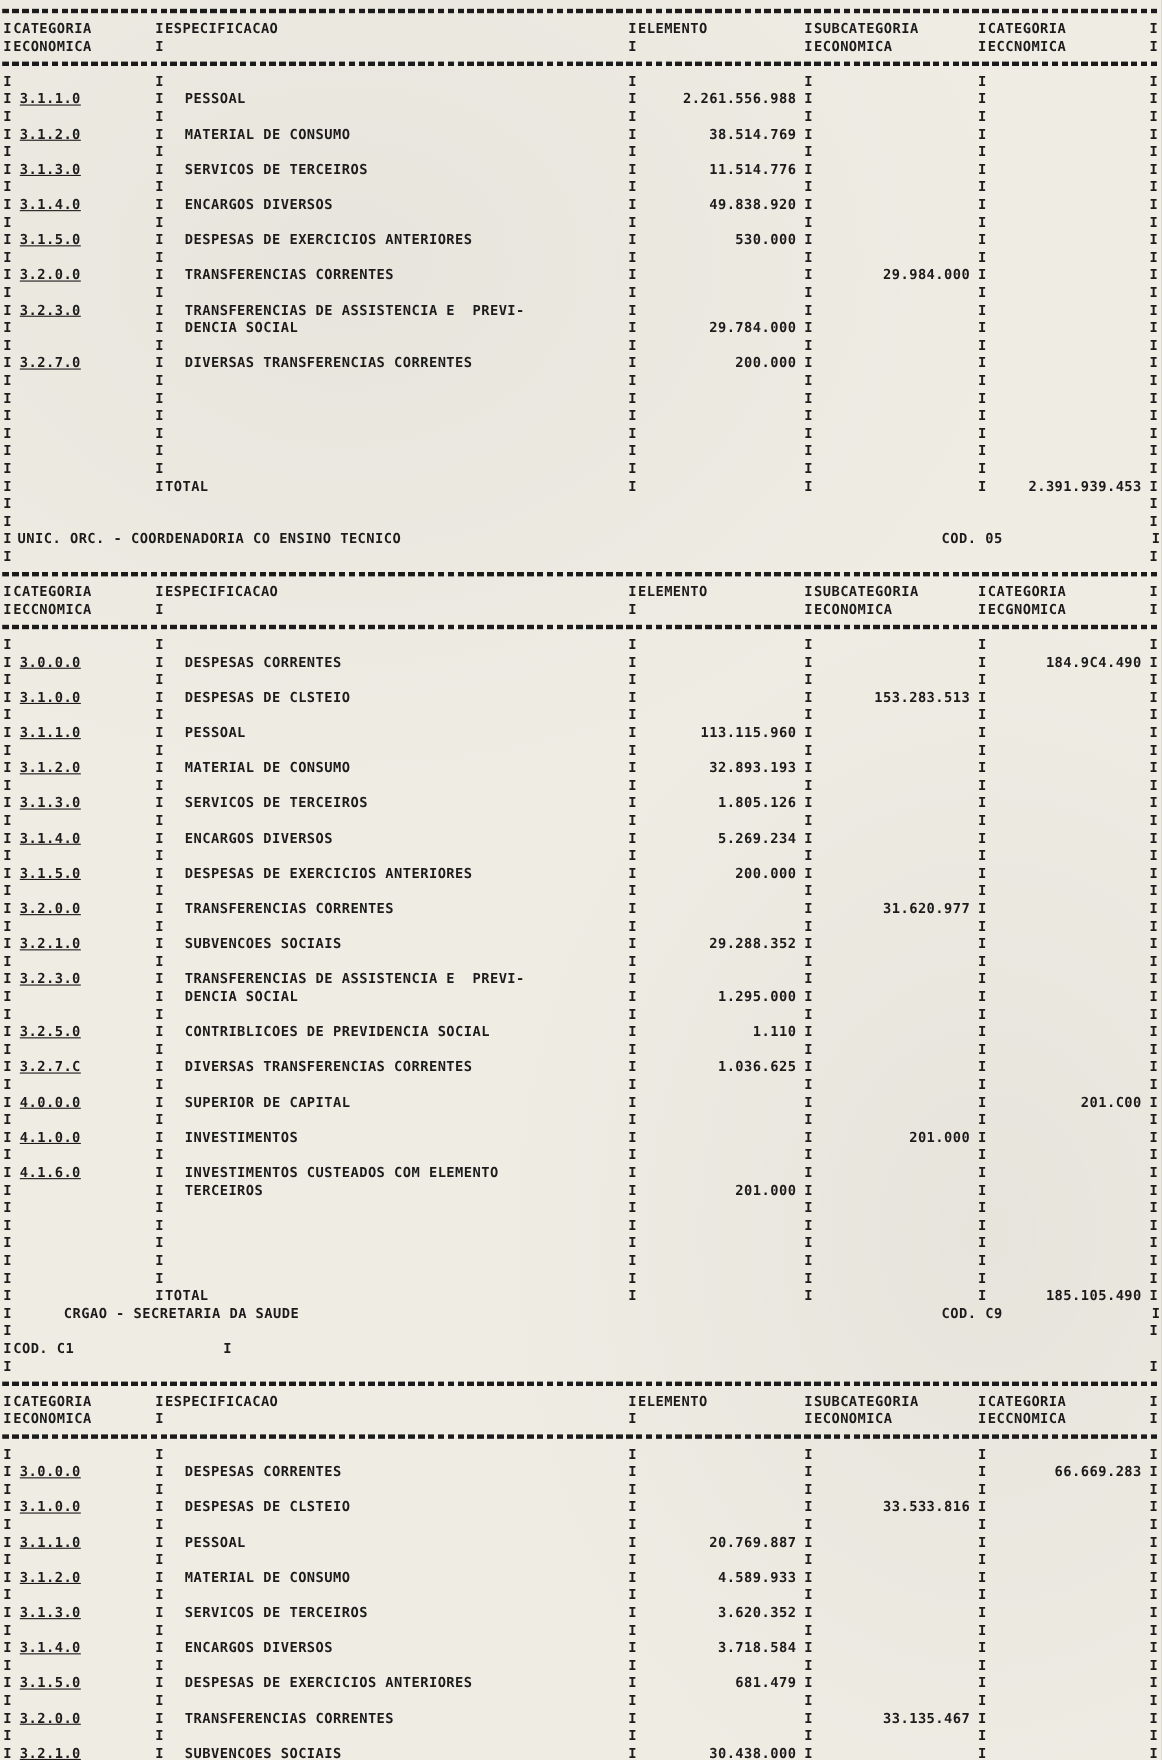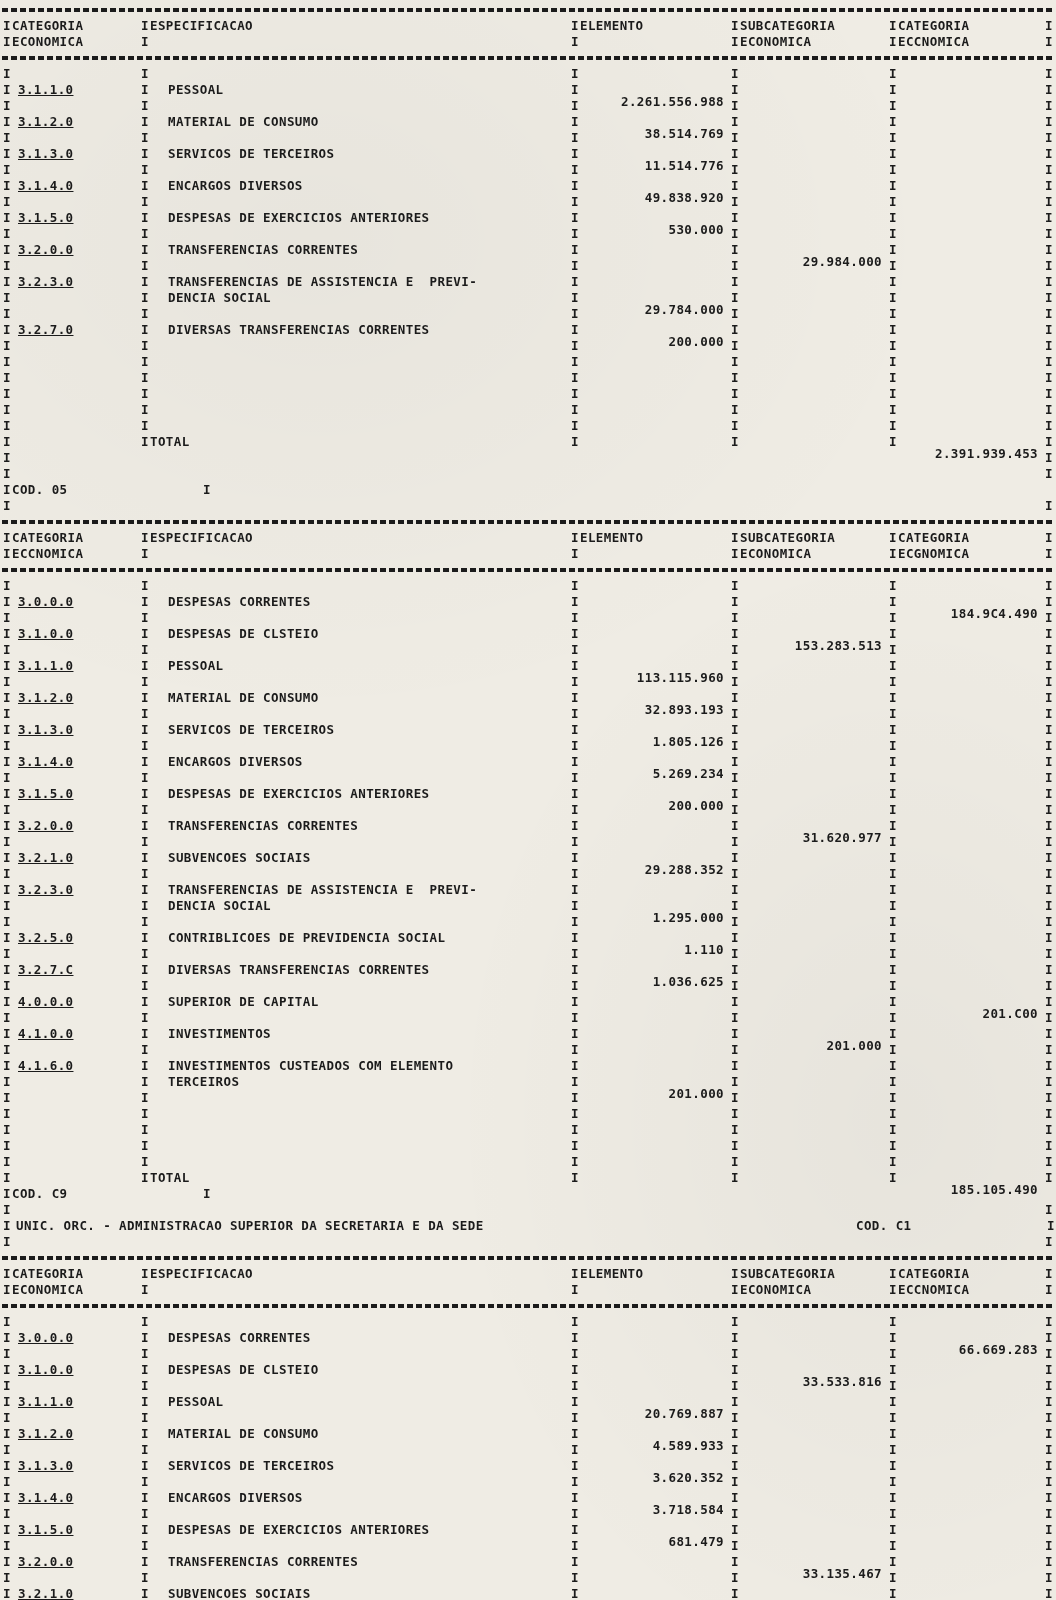--- a/index.html
+++ b/index.html
@@ -24,21 +24,21 @@
   .line{
     display:grid;
     grid-template-columns:10px 128px 10px 420px 10px 150px 10px 148px 10px 146px 10px;
     height:16px;
     white-space:pre;
   }
   .sep{ text-align:center; }
   .cell{ overflow:visible; }
   .code{ padding-left:6px;text-decoration:underline; }
   .spec{ padding-left:18px; }
-  .num{ text-align:right; padding-right:6px;margin-top:12px; }
+  .num{ text-align:right; padding-right:6px; }
   .ctr{ }
   .dashed{
     display:block;
     background:repeating-linear-gradient(90deg,#1b1b1b 0 6px, rgba(0,0,0,0) 6px 9px) 0 50% / 1052px 4px no-repeat;
   }
   .sect{ display:flex; height:16px; white-space:pre; }
   .sect .edge{ width:10px; text-align:center; }
   .sect .txt{ flex:1; }
   .sect .cod{ width:190px; text-align:left; padding-right:46px; }
   .ind1{ padding-left:4px; }
@@ -72,21 +72,21 @@
       <div class="line"><span class="sep">I</span><span class="cell code">3.2.7.0</span><span class="sep">I</span><span class="cell spec">DIVERSAS TRANSFERENCIAS CORRENTES</span><span class="sep">I</span><span class="cell num">200.000</span><span class="sep">I</span><span class="cell "></span><span class="sep">I</span><span class="cell "></span><span class="sep">I</span></div>
       <div class="line"><span class="sep">I</span><span class="cell "></span><span class="sep">I</span><span class="cell "></span><span class="sep">I</span><span class="cell "></span><span class="sep">I</span><span class="cell "></span><span class="sep">I</span><span class="cell "></span><span class="sep">I</span></div>
       <div class="line"><span class="sep">I</span><span class="cell "></span><span class="sep">I</span><span class="cell "></span><span class="sep">I</span><span class="cell "></span><span class="sep">I</span><span class="cell "></span><span class="sep">I</span><span class="cell "></span><span class="sep">I</span></div>
       <div class="line"><span class="sep">I</span><span class="cell "></span><span class="sep">I</span><span class="cell "></span><span class="sep">I</span><span class="cell "></span><span class="sep">I</span><span class="cell "></span><span class="sep">I</span><span class="cell "></span><span class="sep">I</span></div>
       <div class="line"><span class="sep">I</span><span class="cell "></span><span class="sep">I</span><span class="cell "></span><span class="sep">I</span><span class="cell "></span><span class="sep">I</span><span class="cell "></span><span class="sep">I</span><span class="cell "></span><span class="sep">I</span></div>
       <div class="line"><span class="sep">I</span><span class="cell "></span><span class="sep">I</span><span class="cell "></span><span class="sep">I</span><span class="cell "></span><span class="sep">I</span><span class="cell "></span><span class="sep">I</span><span class="cell "></span><span class="sep">I</span></div>
       <div class="line"><span class="sep">I</span><span class="cell "></span><span class="sep">I</span><span class="cell "></span><span class="sep">I</span><span class="cell "></span><span class="sep">I</span><span class="cell "></span><span class="sep">I</span><span class="cell "></span><span class="sep">I</span></div>
       <div class="line"><span class="sep">I</span><span class="cell "></span><span class="sep">I</span><span class="cell ctr">TOTAL</span><span class="sep">I</span><span class="cell "></span><span class="sep">I</span><span class="cell "></span><span class="sep">I</span><span class="cell num">2.391.939.453</span><span class="sep">I</span></div>
       <div class="line"><span class="sep">I</span><span class="cell "></span><span class="sep"></span><span class="cell "></span><span class="sep"></span><span class="cell "></span><span class="sep"></span><span class="cell "></span><span class="sep"></span><span class="cell "></span><span class="sep">I</span></div>
       <div class="line"><span class="sep">I</span><span class="cell "></span><span class="sep"></span><span class="cell "></span><span class="sep"></span><span class="cell "></span><span class="sep"></span><span class="cell "></span><span class="sep"></span><span class="cell "></span><span class="sep">I</span></div>
-      <div class="sect"><span class="edge">I</span><span class="cod">COD. 05</span><span class="edge">I</span></div>
+      <div class="sect"><span class="edge">I</span><span class="txt ind1">UNIC. ORC. - COORDENADORIA CO ENSINO TECNICO</span><span class="cod">COD. 05</span><span class="edge">I</span></div>
       <div class="line"><span class="sep">I</span><span class="cell "></span><span class="sep"></span><span class="cell "></span><span class="sep"></span><span class="cell "></span><span class="sep"></span><span class="cell "></span><span class="sep"></span><span class="cell "></span><span class="sep">I</span></div>
     </div>
   <div>
       <div class="line dashed"></div>
       <div class="line"><span class="sep">I</span><span class="cell ctr">CATEGORIA</span><span class="sep">I</span><span class="cell ctr">ESPECIFICACAO</span><span class="sep">I</span><span class="cell ctr">ELEMENTO</span><span class="sep">I</span><span class="cell ctr">SUBCATEGORIA</span><span class="sep">I</span><span class="cell ctr">CATEGORIA</span><span class="sep">I</span></div>
       <div class="line"><span class="sep">I</span><span class="cell ctr">ECCNOMICA</span><span class="sep">I</span><span class="cell "></span><span class="sep">I</span><span class="cell "></span><span class="sep">I</span><span class="cell ctr">ECONOMICA</span><span class="sep">I</span><span class="cell ctr">ECGNOMICA</span><span class="sep">I</span></div>
       <div class="line dashed"></div>
       <div class="line"><span class="sep">I</span><span class="cell "></span><span class="sep">I</span><span class="cell "></span><span class="sep">I</span><span class="cell "></span><span class="sep">I</span><span class="cell "></span><span class="sep">I</span><span class="cell "></span><span class="sep">I</span></div>
       <div class="line"><span class="sep">I</span><span class="cell code">3.0.0.0</span><span class="sep">I</span><span class="cell spec">DESPESAS CORRENTES</span><span class="sep">I</span><span class="cell "></span><span class="sep">I</span><span class="cell "></span><span class="sep">I</span><span class="cell num">184.9C4.490</span><span class="sep">I</span></div>
       <div class="line"><span class="sep">I</span><span class="cell "></span><span class="sep">I</span><span class="cell "></span><span class="sep">I</span><span class="cell "></span><span class="sep">I</span><span class="cell "></span><span class="sep">I</span><span class="cell "></span><span class="sep">I</span></div>
@@ -118,23 +118,23 @@
       <div class="line"><span class="sep">I</span><span class="cell code">4.1.0.0</span><span class="sep">I</span><span class="cell spec">INVESTIMENTOS</span><span class="sep">I</span><span class="cell "></span><span class="sep">I</span><span class="cell num">201.000</span><span class="sep">I</span><span class="cell "></span><span class="sep">I</span></div>
       <div class="line"><span class="sep">I</span><span class="cell "></span><span class="sep">I</span><span class="cell "></span><span class="sep">I</span><span class="cell "></span><span class="sep">I</span><span class="cell "></span><span class="sep">I</span><span class="cell "></span><span class="sep">I</span></div>
       <div class="line"><span class="sep">I</span><span class="cell code">4.1.6.0</span><span class="sep">I</span><span class="cell spec">INVESTIMENTOS CUSTEADOS COM ELEMENTO</span><span class="sep">I</span><span class="cell "></span><span class="sep">I</span><span class="cell "></span><span class="sep">I</span><span class="cell "></span><span class="sep">I</span></div>
       <div class="line"><span class="sep">I</span><span class="cell code"></span><span class="sep">I</span><span class="cell spec">TERCEIROS</span><span class="sep">I</span><span class="cell num">201.000</span><span class="sep">I</span><span class="cell "></span><span class="sep">I</span><span class="cell "></span><span class="sep">I</span></div>
       <div class="line"><span class="sep">I</span><span class="cell "></span><span class="sep">I</span><span class="cell "></span><span class="sep">I</span><span class="cell "></span><span class="sep">I</span><span class="cell "></span><span class="sep">I</span><span class="cell "></span><span class="sep">I</span></div>
       <div class="line"><span class="sep">I</span><span class="cell "></span><span class="sep">I</span><span class="cell "></span><span class="sep">I</span><span class="cell "></span><span class="sep">I</span><span class="cell "></span><span class="sep">I</span><span class="cell "></span><span class="sep">I</span></div>
       <div class="line"><span class="sep">I</span><span class="cell "></span><span class="sep">I</span><span class="cell "></span><span class="sep">I</span><span class="cell "></span><span class="sep">I</span><span class="cell "></span><span class="sep">I</span><span class="cell "></span><span class="sep">I</span></div>
       <div class="line"><span class="sep">I</span><span class="cell "></span><span class="sep">I</span><span class="cell "></span><span class="sep">I</span><span class="cell "></span><span class="sep">I</span><span class="cell "></span><span class="sep">I</span><span class="cell "></span><span class="sep">I</span></div>
       <div class="line"><span class="sep">I</span><span class="cell "></span><span class="sep">I</span><span class="cell "></span><span class="sep">I</span><span class="cell "></span><span class="sep">I</span><span class="cell "></span><span class="sep">I</span><span class="cell "></span><span class="sep">I</span></div>
       <div class="line"><span class="sep">I</span><span class="cell "></span><span class="sep">I</span><span class="cell ctr">TOTAL</span><span class="sep">I</span><span class="cell "></span><span class="sep">I</span><span class="cell "></span><span class="sep">I</span><span class="cell num">185.105.490</span><span class="sep">I</span></div>
-      <div class="sect"><span class="edge">I</span><span class="cod">COD. C9</span><span class="edge">I</span></div>
+      <div class="sect"><span class="edge">I</span><span class="txt ind2">CRGAO - SECRETARIA DA SAUDE</span><span class="cod">COD. C9</span><span class="edge">I</span></div>
       <div class="line"><span class="sep">I</span><span class="cell "></span><span class="sep"></span><span class="cell "></span><span class="sep"></span><span class="cell "></span><span class="sep"></span><span class="cell "></span><span class="sep"></span><span class="cell "></span><span class="sep">I</span></div>
-      <div class="sect"><span class="edge">I</span><span class="txt ind1">UNIC. ORC. - ADMINISTRACAO SUPERIOR DA SECRETARIA E DA SEDE</span><span class="cod">COD. C1</span><span class="edge">I</span></div>
+      <div class="sect"><span class="edge">I</span><span class="cod">COD. C1</span><span class="edge">I</span></div>
       <div class="line"><span class="sep">I</span><span class="cell "></span><span class="sep"></span><span class="cell "></span><span class="sep"></span><span class="cell "></span><span class="sep"></span><span class="cell "></span><span class="sep"></span><span class="cell "></span><span class="sep">I</span></div>
     </div>
   <div>
       <div class="line dashed"></div>
       <div class="line"><span class="sep">I</span><span class="cell ctr">CATEGORIA</span><span class="sep">I</span><span class="cell ctr">ESPECIFICACAO</span><span class="sep">I</span><span class="cell ctr">ELEMENTO</span><span class="sep">I</span><span class="cell ctr">SUBCATEGORIA</span><span class="sep">I</span><span class="cell ctr">CATEGORIA</span><span class="sep">I</span></div>
       <div class="line"><span class="sep">I</span><span class="cell ctr">ECONOMICA</span><span class="sep">I</span><span class="cell "></span><span class="sep">I</span><span class="cell "></span><span class="sep">I</span><span class="cell ctr">ECONOMICA</span><span class="sep">I</span><span class="cell ctr">ECCNOMICA</span><span class="sep">I</span></div>
       <div class="line dashed"></div>
       <div class="line"><span class="sep">I</span><span class="cell "></span><span class="sep">I</span><span class="cell "></span><span class="sep">I</span><span class="cell "></span><span class="sep">I</span><span class="cell "></span><span class="sep">I</span><span class="cell "></span><span class="sep">I</span></div>
       <div class="line"><span class="sep">I</span><span class="cell code">3.0.0.0</span><span class="sep">I</span><span class="cell spec">DESPESAS CORRENTES</span><span class="sep">I</span><span class="cell "></span><span class="sep">I</span><span class="cell "></span><span class="sep">I</span><span class="cell num">66.669.283</span><span class="sep">I</span></div>
       <div class="line"><span class="sep">I</span><span class="cell "></span><span class="sep">I</span><span class="cell "></span><span class="sep">I</span><span class="cell "></span><span class="sep">I</span><span class="cell "></span><span class="sep">I</span><span class="cell "></span><span class="sep">I</span></div>

